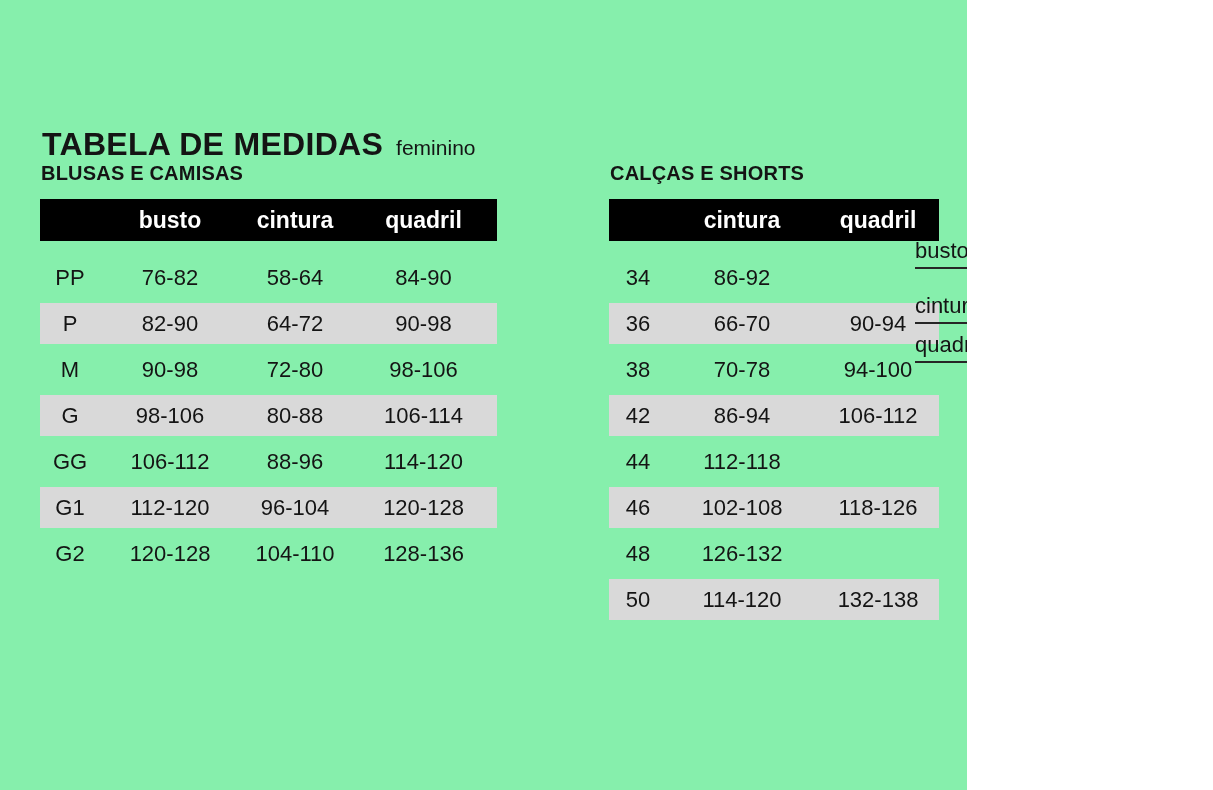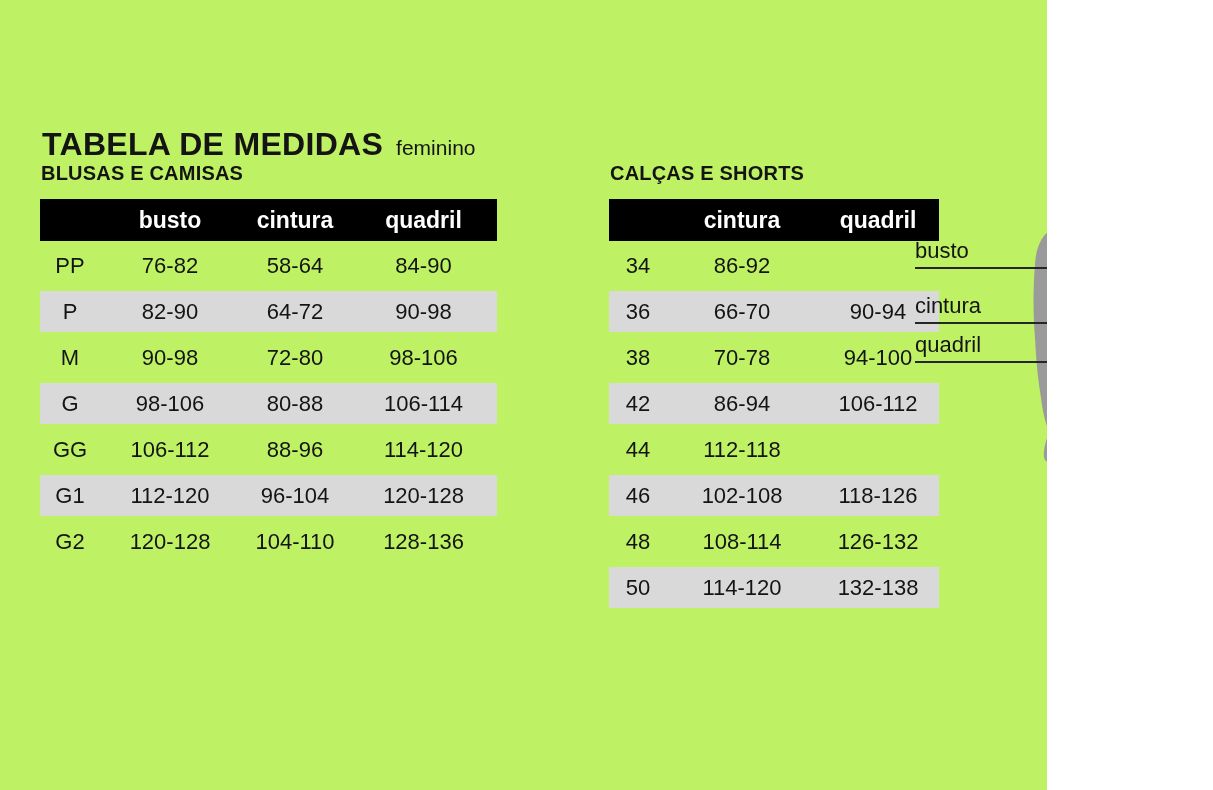--- a/index.html
+++ b/index.html
@@ -1,17 +1,17 @@
 <!DOCTYPE html>
 <html style="--header-bg: #000000; --header-text: #ffffff; --row-alt-bg: #d9d9d9; --text: #141414; --silhouette: #9a9a9a; --measure-line: #262626;"><head>
 <meta charset="utf-8">
 <style>
   html,body { margin:0; padding:0; background:#fff; }
   .canvas {
-    position:relative; width:1047px; height:790px; background:#bef264;
+    position:relative; width:967px; height:790px; background:#86efac;
     font-family:"Liberation Sans","DejaVu Sans",sans-serif;
     color:var(--text,#141414); overflow:hidden;
   }
 
   
   .title-block { position:absolute; left:42px; top:126px; display:flex; align-items:baseline; gap:13px; }
   .title-main { font-size:32px; font-weight:700; letter-spacing:0.3px; }
   .title-sub  { font-size:21px; font-weight:400; }
 
   
@@ -22,21 +22,21 @@
 
   .thead {
     background:var(--header-bg,#000); color:var(--header-text,#fff);
     height:42px; display:grid; align-items:center;
     font-size:23px; font-weight:700;
   }
   #blusas .thead, #blusas .row { grid-template-columns:60px 140px 110px 147px; }
   #calcas .thead, #calcas .row { grid-template-columns:58px 150px 122px; }
   .thead span, .row span { text-align:center; }
 
-  .tbody { padding-top:4px; }
+  .tbody { padding-top:16px; }
   .row { display:grid; height:41px; align-items:center; font-size:22px; }
   .row + .row { margin-top:5px; }
   .tbody div.row:nth-of-type(even) { background:var(--row-alt-bg,#d9d9d9); }
 
   
   .figure-svg { position:absolute; left:1022px; top:122px; z-index:1; }
   .figure-svg path { fill:var(--silhouette,#9a9a9a); }
   .measure {
     position:absolute; left:915px; z-index:2;
     font-size:22px; line-height:26px; padding-bottom:3px;
@@ -143,21 +143,20 @@
           <span>44</span>
           <span>112-118</span>
         </div>
         <div class="row">
           <span>46</span>
           <span>102-108</span>
           <span>118-126</span>
         </div>
         <div class="row">
           <span>48</span>
-          <span>108-114</span>
           <span>126-132</span>
         </div>
         <div class="row">
           <span>50</span>
           <span>114-120</span>
           <span>132-138</span>
         </div>
       </div>
   </section>
 

